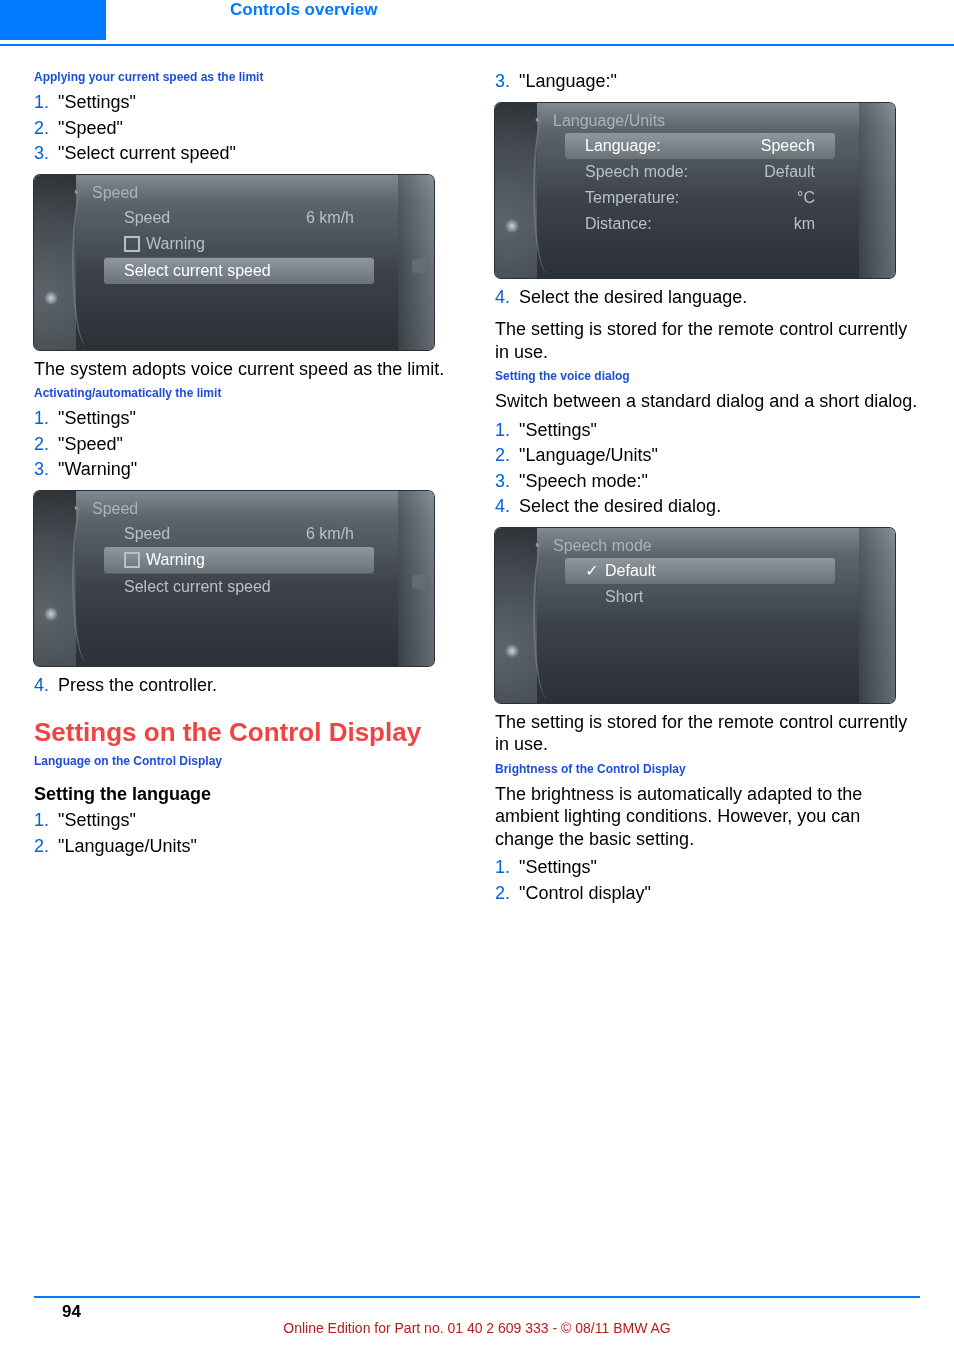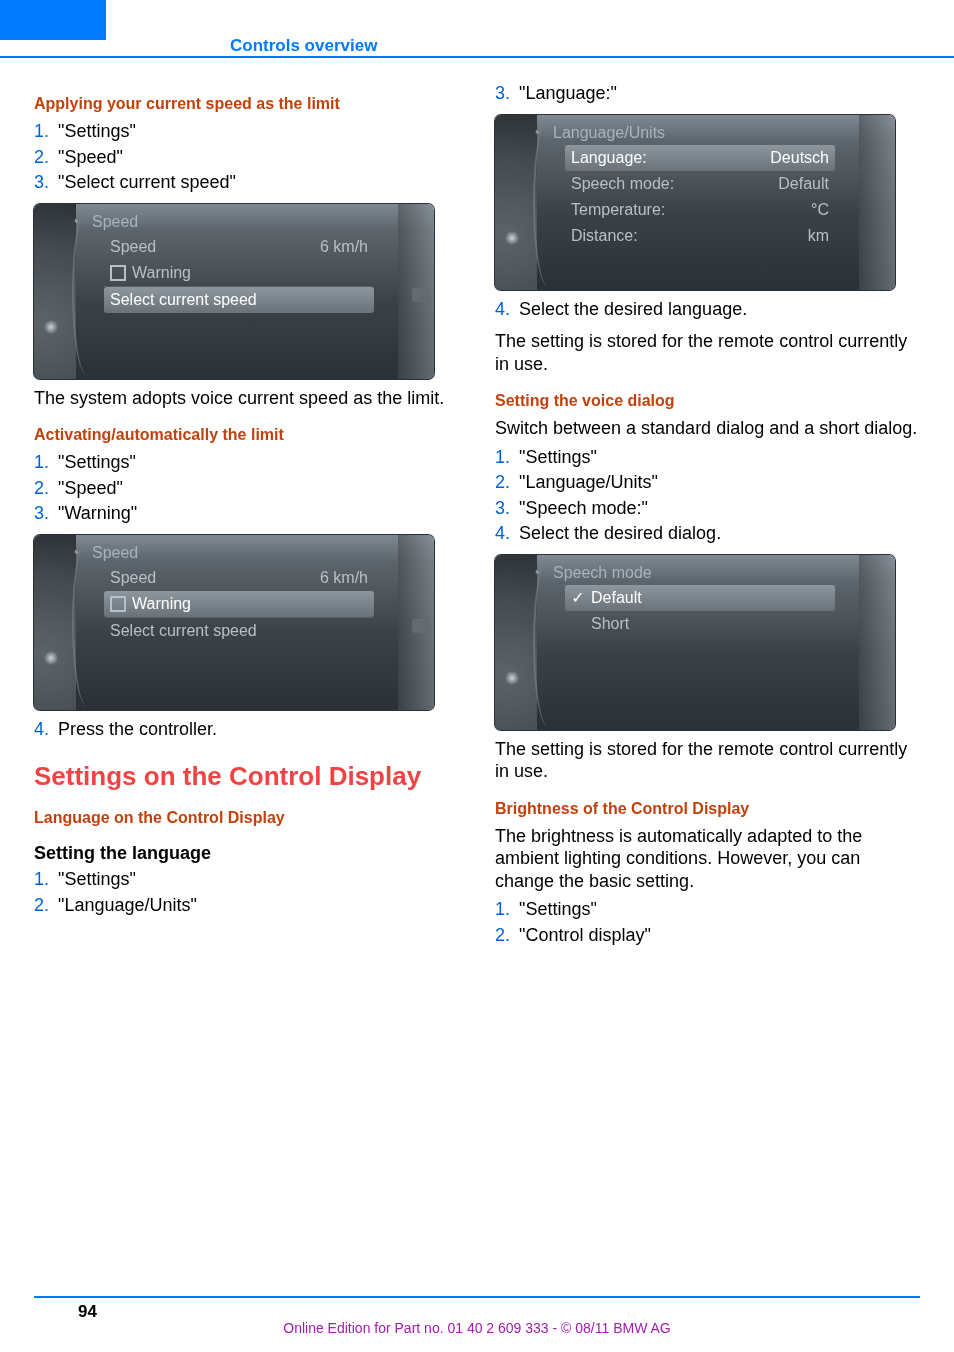--- a/index.html
+++ b/index.html
@@ -1,54 +1,54 @@
 <!DOCTYPE html>
 <html><head>
 <meta charset="utf-8">
 <style>
   html,body{margin:0;padding:0;background:#fff;font-family:Arial,Helvetica,sans-serif;color:#000}
   .page{width:954px;min-height:1352px;margin:0 auto;position:relative;box-sizing:border-box;padding-bottom:60px}
   .blue-corner{position:absolute;left:0;top:0;width:106px;height:40px;background:#007aff}
   
-  .tb-group{position:relative;height:56px;display:flex;align-items:flex-end}
+  .tb-group{position:relative;height:44px;display:flex;align-items:flex-start}
   .tb-controls{position:absolute;left:0;top:0;height:40px;line-height:40px;color:#fff;font-weight:bold;font-size:17px;padding-left:120px}
   .tb-overview{margin-left:230px;color:#007aff;font-weight:bold;font-size:17px}
   .hdr-rule{border-bottom:2px solid #007aff;width:100%;margin-top:0}
   .body{display:flex;padding:20px 34px 0 34px;gap:36px}
   .col{flex:1;min-width:0;font-size:18px;line-height:1.25}
-  .h-sub{color:#c2410c;font-weight:bold;font-size:16px;margin:16px 0 6px 0}
+  .h-sub{color:#1d4ed8;font-weight:bold;font-size:12px;margin:4px 0 6px 0}
   .h-topic{color:#ef4444;font-weight:bold;font-size:26px;line-height:1.15;margin:22px 0 6px 0}
   .h-small{color:#000000;font-weight:bold;font-size:18px;margin:14px 0 4px 0}
   ol.steps{list-style:none;padding:0;margin:4px 0 10px 0}
   ol.steps li{display:flex;margin:3px 0}
   ol.steps .num{color:#0063d6;min-width:24px;font-size:18px}
   ol.steps .txt{flex:1}
   p.body-text{margin:6px 0}
   
   .mock{width:400px;height:175px;border-radius:6px;position:relative;margin:8px 0 8px 0;
         background:linear-gradient(180deg,#808a92 0%,#5d656c 15%,#3c4248 55%,#2a3036 100%);
         box-shadow:0 0 0 1px #2a3036;overflow:hidden}
   .mock .mtitle{position:absolute;left:58px;top:8px;color:#a9b3bb;font-size:16px}
   .mock .mtitle-icon{position:absolute;left:36px;top:8px;color:#8f99a1;font-size:16px}
   .mock .inner{position:absolute;left:70px;top:30px;right:60px}
-  .mock .mrow{display:flex;justify-content:space-between;color:#b7c0c7;font-size:16px;padding:3px 6px}
+  .mock .mrow{display:flex;justify-content:space-between;color:#b7c0c7;font-size:16px;padding:3px 20px}
   .mock .mrow.highlight{background:linear-gradient(180deg,#8e979e,#6a7279);color:#fff;border-radius:3px}
   .mock .mrow .cb{display:inline-block;width:12px;height:12px;border:2px solid #b7c0c7;margin-right:6px;vertical-align:middle}
   .mock .sep{border-top:1px solid #575e64;margin:0 0 0 0}
   .mock .side-left{position:absolute;left:0;top:0;bottom:0;width:42px;
         background:radial-gradient(circle at 10px 120px,#5c646b 0%,#454b50 60%,#2d3237 100%)}
   .mock .side-dot{position:absolute;left:10px;top:116px;width:14px;height:14px;border-radius:50%;
         background:radial-gradient(circle,#cdd4da 0%,#5e666c 70%)}
   .mock .side-right{position:absolute;right:0;top:0;bottom:0;width:36px;
         background:linear-gradient(90deg,#464c52,#8a939a);opacity:.6}
   .mock .side-right .disc{position:absolute;right:4px;top:84px;width:18px;height:14px;border-radius:3px;background:#7d858c}
   .mock .arc{position:absolute;left:38px;top:4px;bottom:4px;width:34px;border-left:2px solid #7b848b;border-radius:50%/60%;opacity:.6}
   .mock .check{display:inline-block;width:14px;text-align:center;margin-right:6px}
-  .footer{position:absolute;left:0;right:0;bottom:16px;text-align:center;font-size:14px;color:#a21caf}
-  .pagenum{position:absolute;left:78px;bottom:30px;font-size:17px;font-weight:bold}
+  .footer{position:absolute;left:0;right:0;bottom:16px;text-align:center;font-size:14px;color:#b91c1c}
+  .pagenum{position:absolute;left:62px;bottom:30px;font-size:17px;font-weight:bold}
   .foot-rule{position:absolute;left:34px;right:34px;bottom:54px;border-top:2px solid #007aff}
 </style>
 </head>
 <body>
 <div class="page">
 
 <div class="blue-corner"></div>
 <div class="tb-group">
   <div class="tb-controls">Controls</div>
   <div class="tb-overview">Controls overview</div>
@@ -175,21 +175,21 @@
     <div class="mock">
       <div class="side-left"></div>
           <div class="side-dot"></div>
           <div class="arc"></div>
           <div class="side-right"></div>
       <span class="mtitle-icon">◔</span>
       <span class="mtitle">Language/Units</span>
       <div class="inner">
         <div class="mrow highlight">
               <span>Language:</span>
-              <span>Deutsch</span>
+              <span>Speech</span>
             </div>
         <div class="mrow">
               <span>Speech mode:</span>
               <span>Default</span>
             </div>
         <div class="mrow">
               <span>Temperature:</span>
               <span>°C</span>
             </div>
         <div class="mrow">

